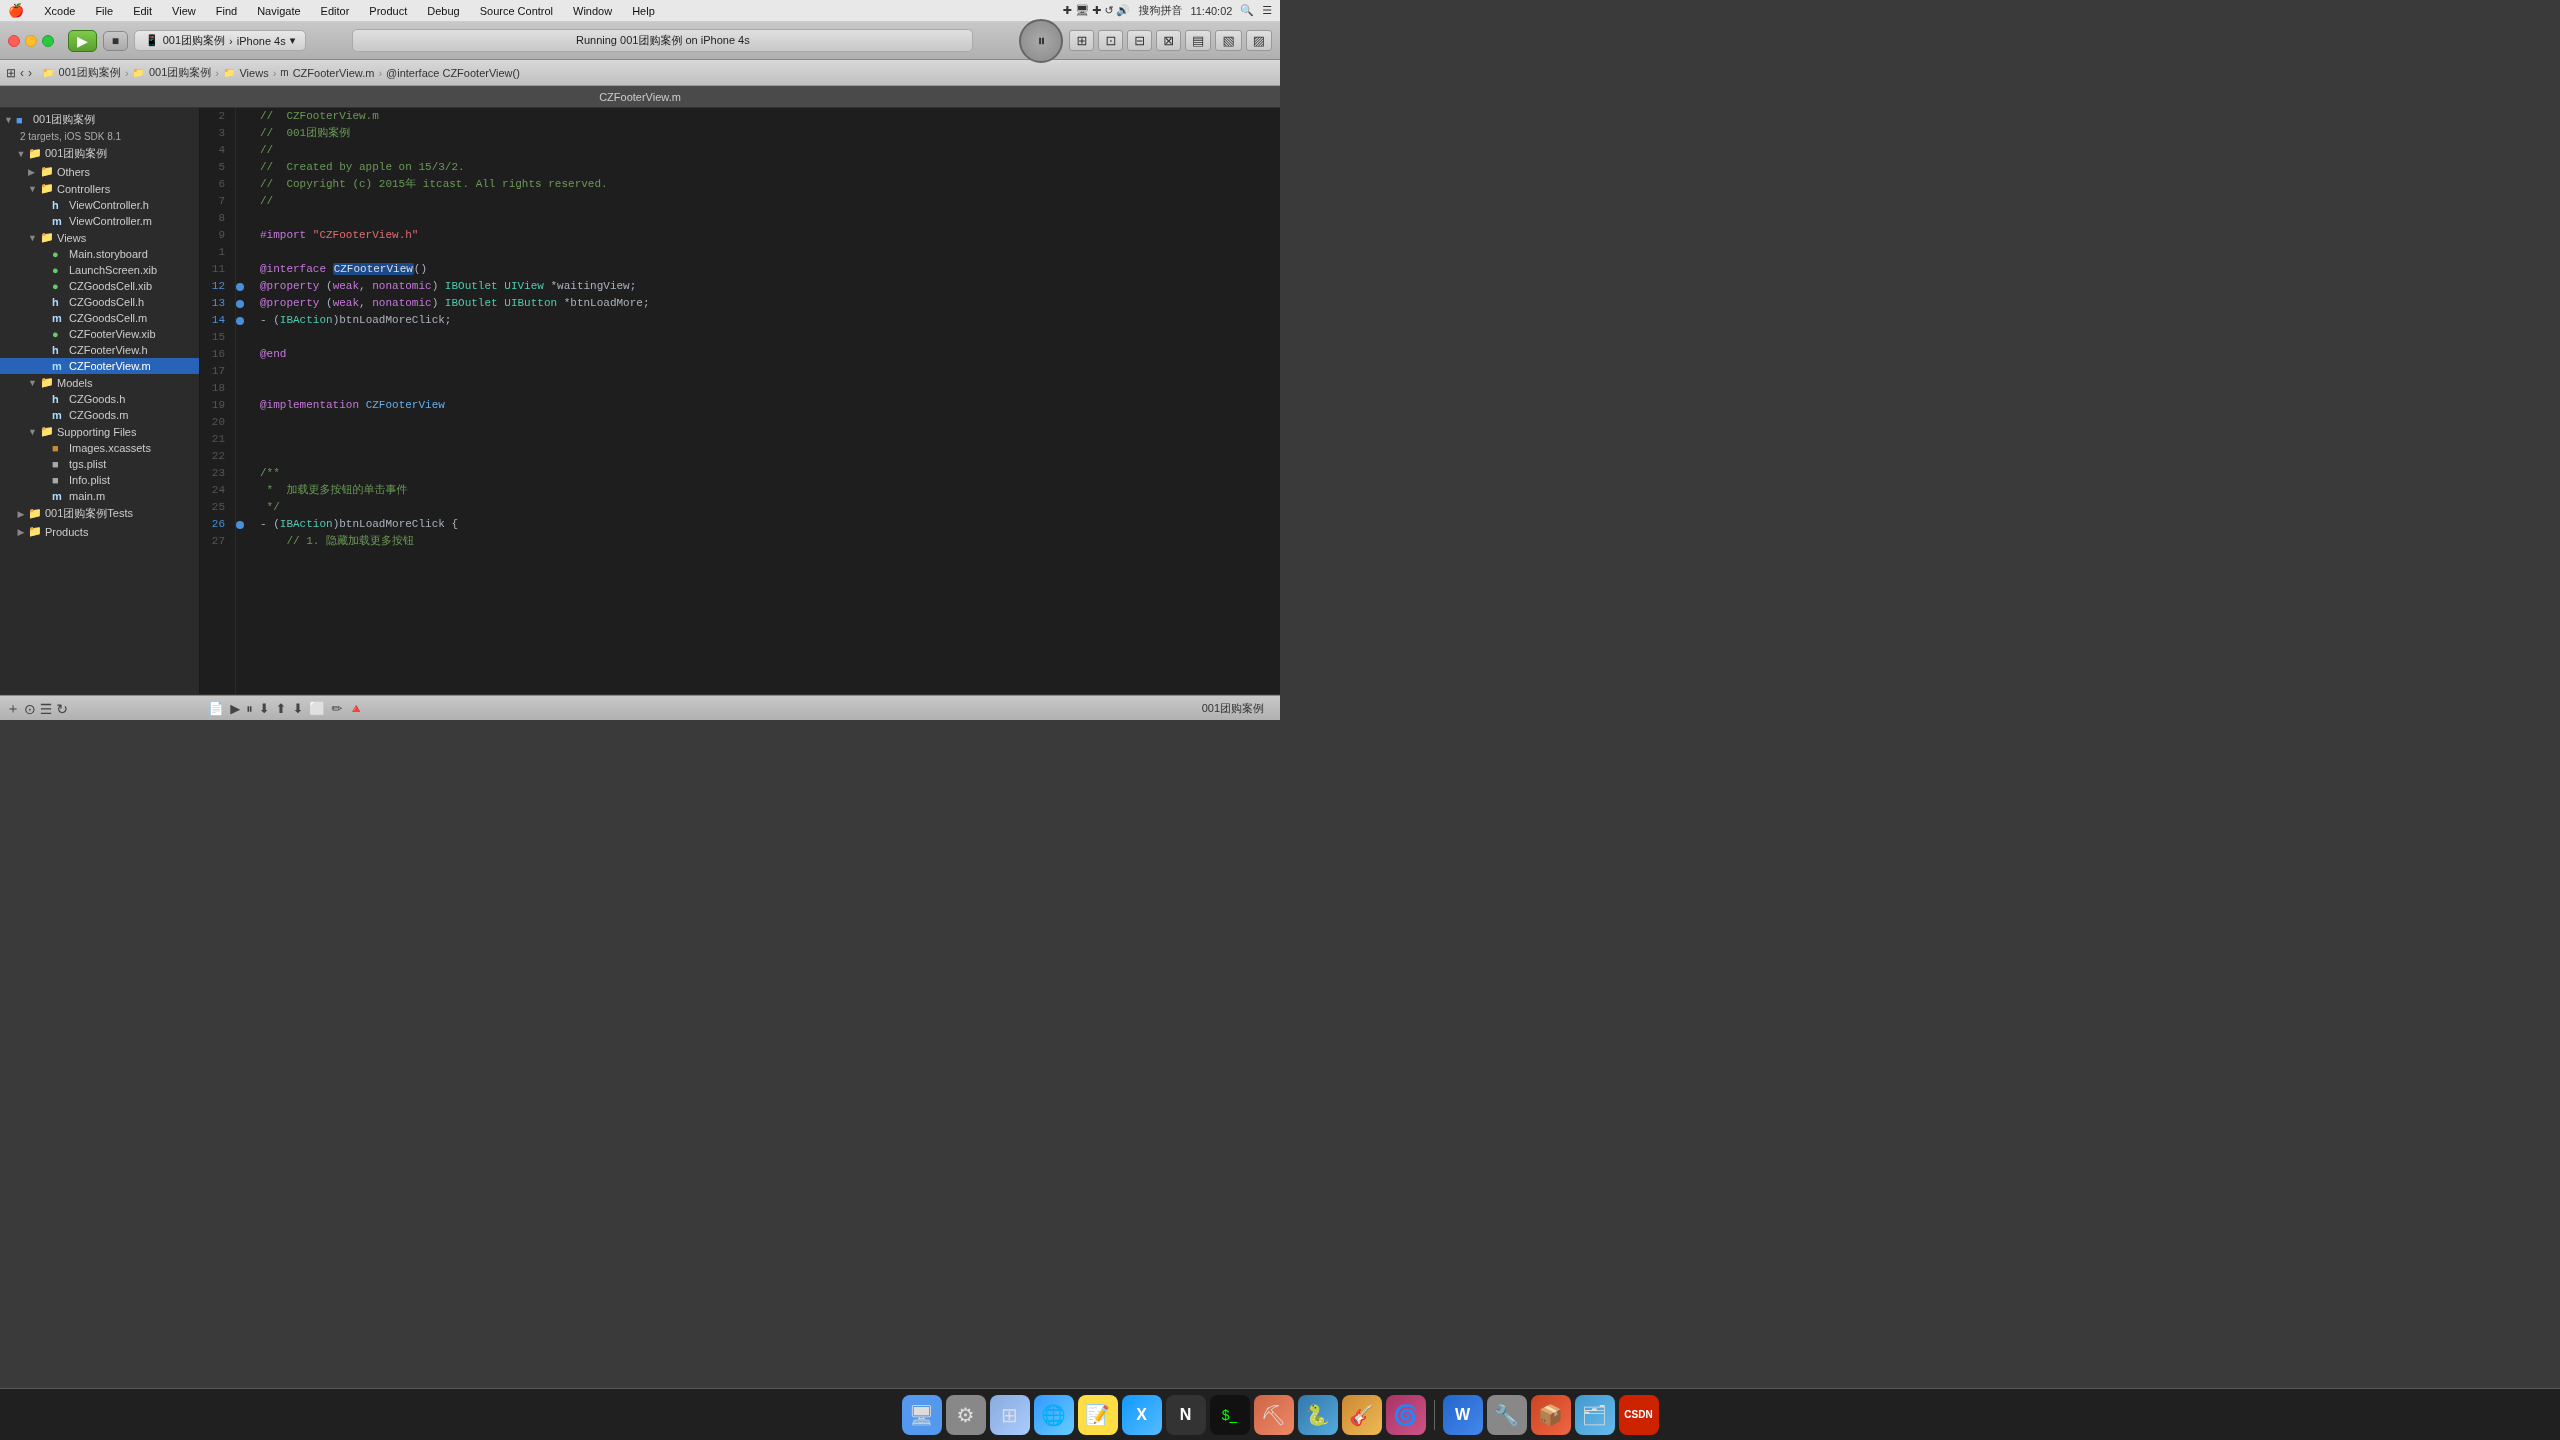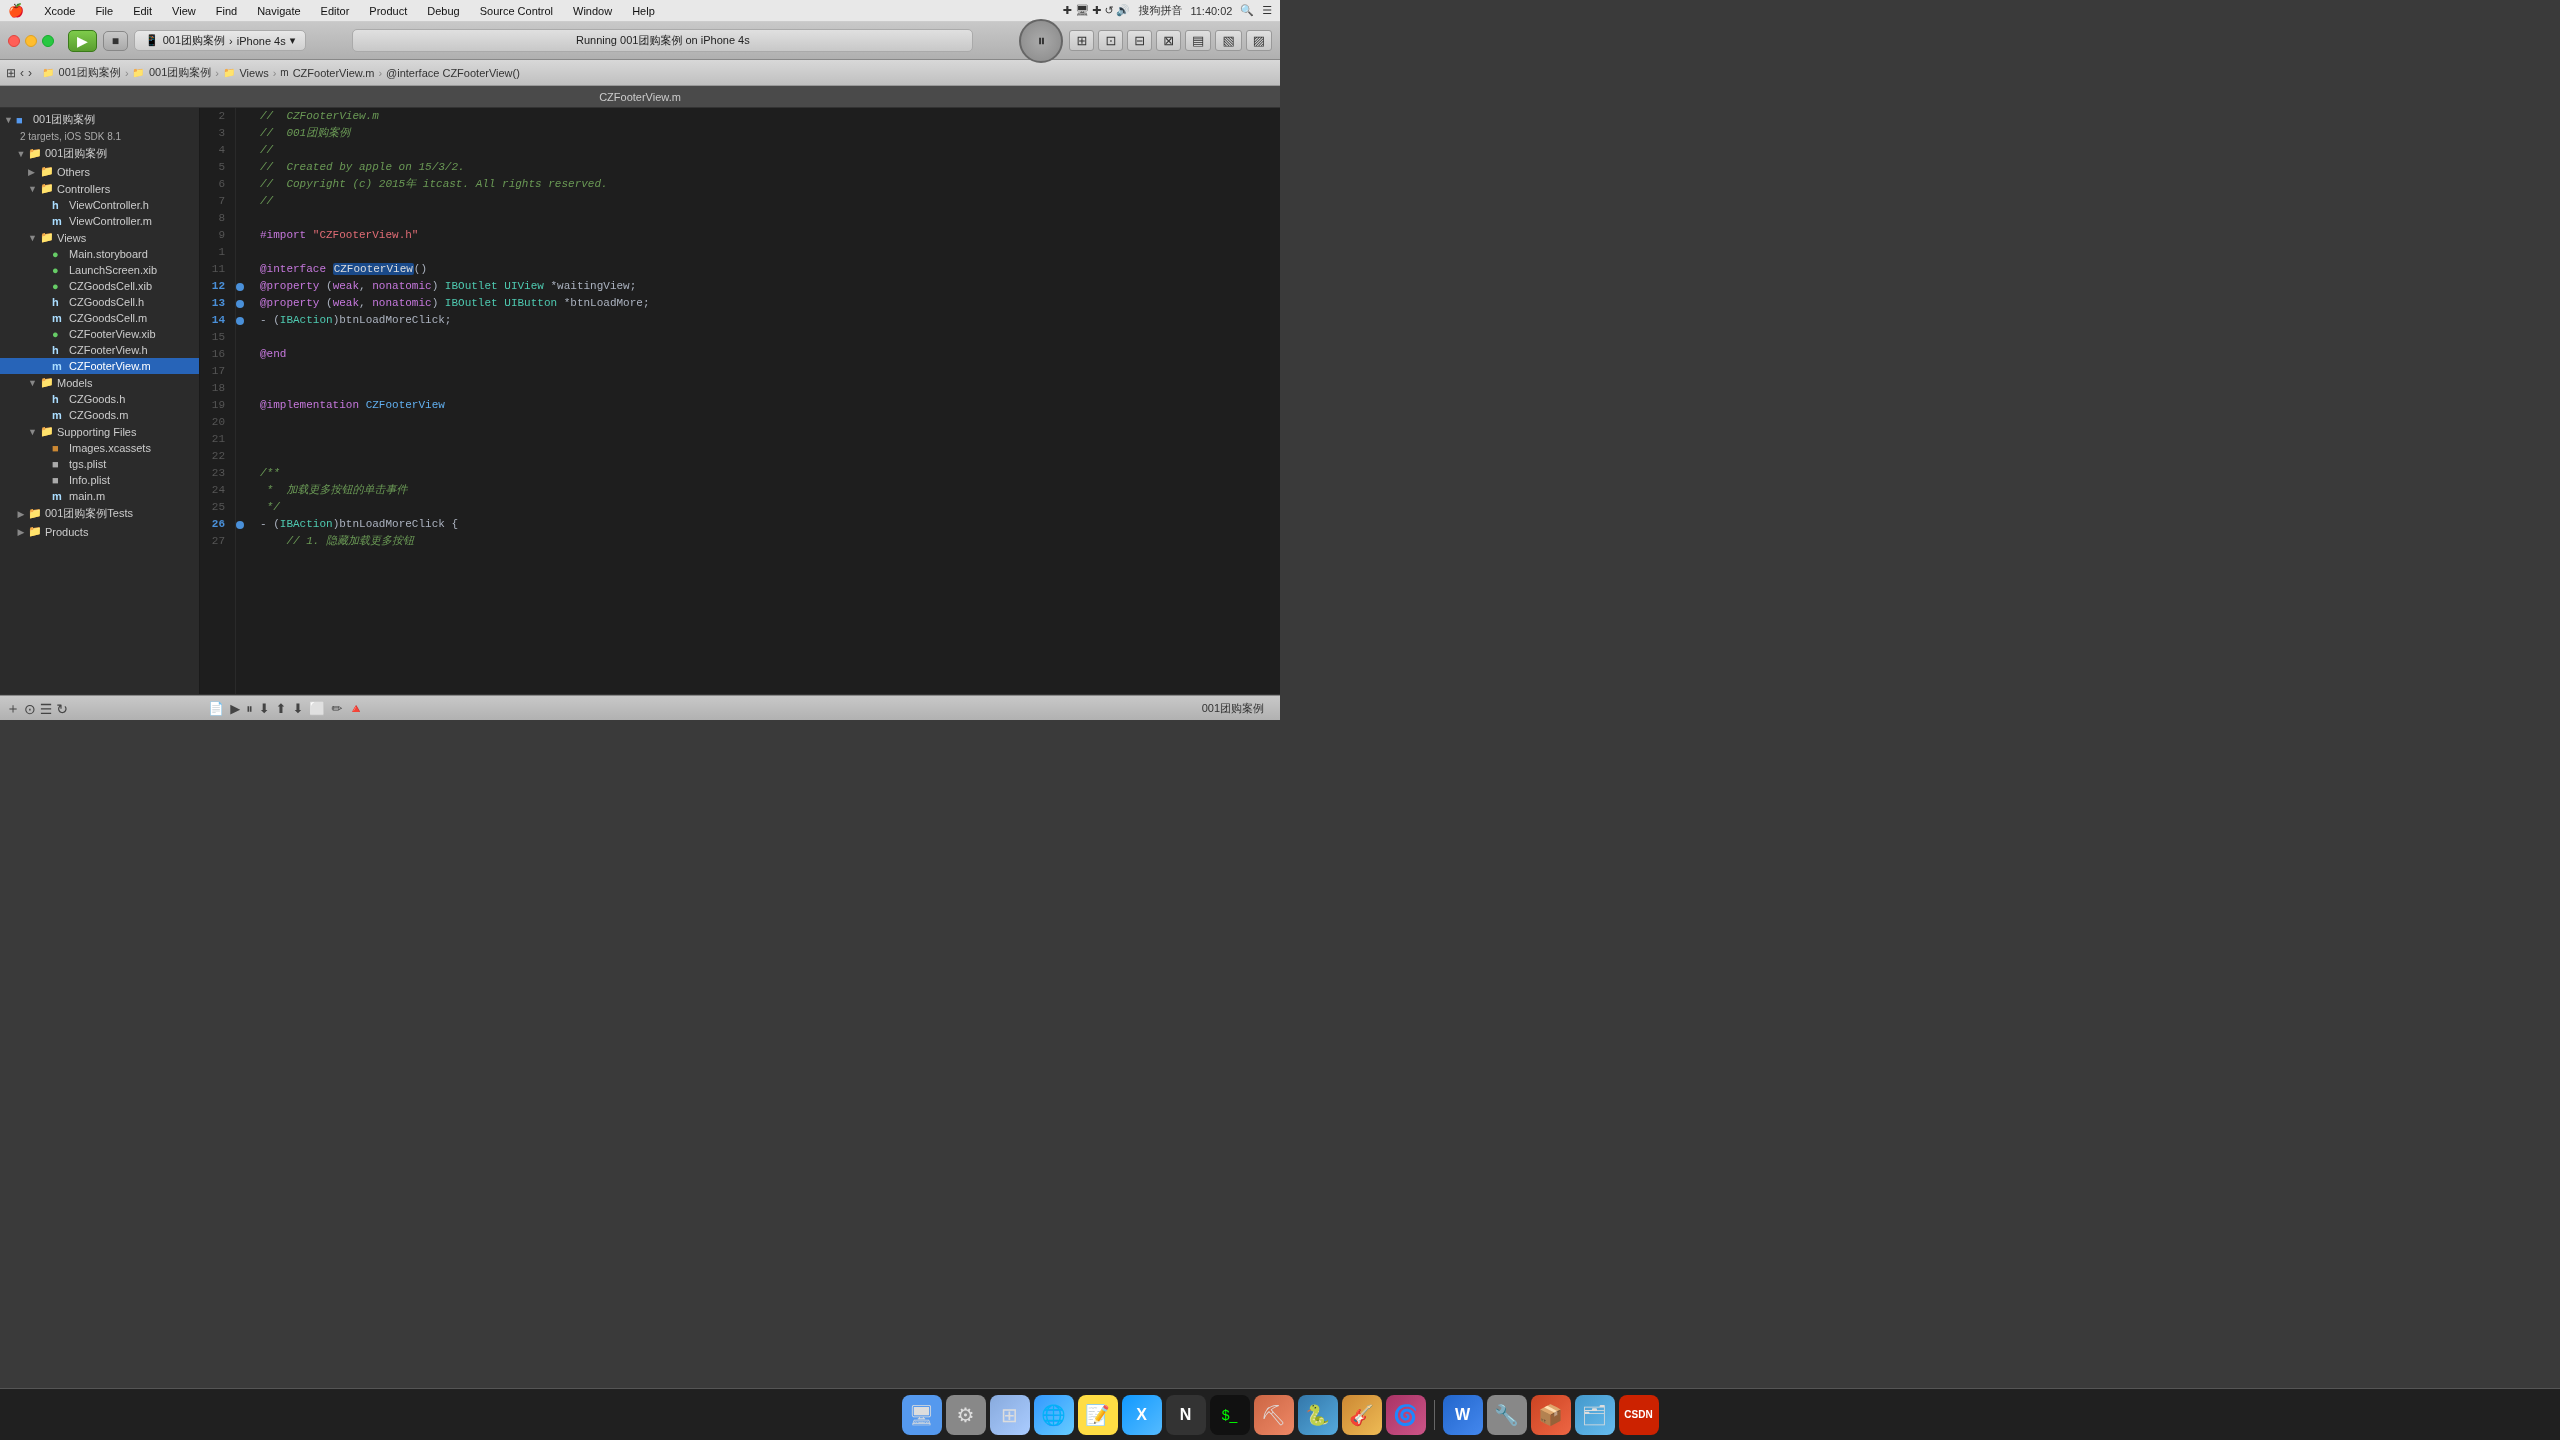--- a/index.html
+++ b/index.html
@@ -202,35 +202,35 @@
       text-align: right;
       user-select: none;
       min-width: 36px;
       border-right: 1px solid #2a2a2a;
     }
     .line-num {
       height: 17px;
       line-height: 17px;
       font-size: 11px;
     }
-    .line-num.has-dot { color: #4a90d9; font-weight: bold; }
+    .line-num.has-dot { color: #4a90d9; }
 
     .code-area {
       flex: 1;
       padding: 0 10px;
     }
     .code-line {
       height: 17px;
       line-height: 17px;
       white-space: pre;
       font-size: 11px;
     }
 
     
-    .c-comment { color: #6a9955; font-style: italic; }
+    .c-comment { color: #6a9955; }
     .c-keyword { color: #c678dd; }
     .c-string { color: #e06c75; }
     .c-type { color: #4ec9b0; }
     .c-class { color: #61afef; }
     .c-plain { color: #abb2bf; }
     .c-directive { color: #c678dd; }
     .c-selected { background: #1a4a8a; border-radius: 2px; padding: 0 1px; }
 
     
     .bottom-toolbar {

